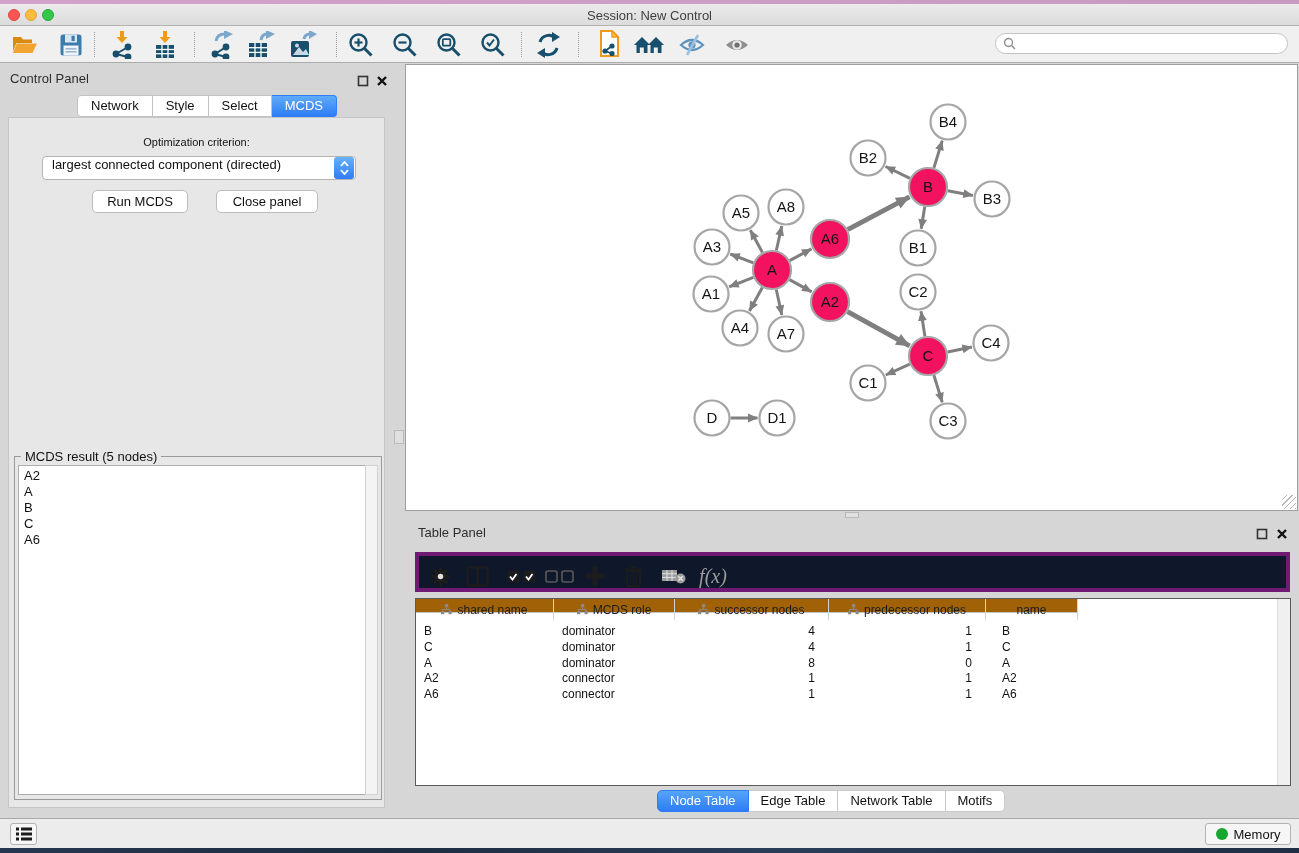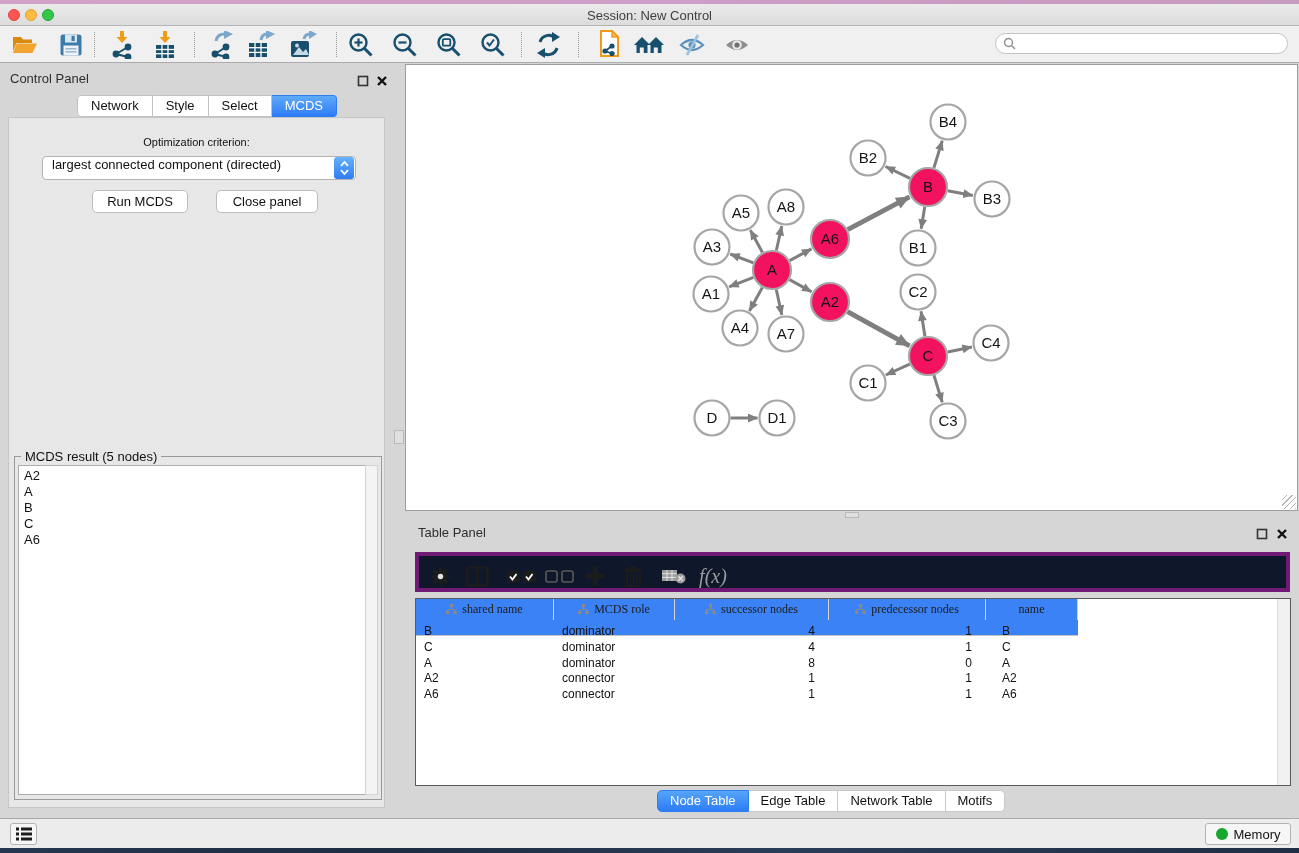--- a/index.html
+++ b/index.html
@@ -50,21 +50,21 @@
     background:repeating-linear-gradient(135deg,transparent 0 3px,#b5b5b5 3px 4px); }
   .divider-v { left:394px; top:430px; width:10px; height:14px; background:#e0e0e0; border:1px solid #b9b9b9; }
   .divider-h { left:845px; top:512px; width:14px; height:6px; background:#e0e0e0; border:1px solid #b9b9b9; }
 
   
   .tp-title { left:418px; top:525px; font-size:13px; color:#2e2e2e; }
   .tp-toolbar { left:415px; top:552px; width:875px; height:40px; background:#0f172a; border:4px solid #701a75;text-align:center; }
   .tp-ico { position:absolute; top:0; height:40px; display:flex; align-items:center; justify-content:center; }
   .fx { font-family:"Liberation Serif", serif; font-style:italic; font-size:20px; color:#9c9c9c; }
   .dtable { left:415px; top:598px; width:876px; height:188px; background:#fff; border:1px solid #5a5a5a; }
-  .thead { position:absolute; left:0; top:0; height:37px; background:#3b82f6; border-bottom:1px solid #c4c4c4; display:flex;font-family:Liberation Serif, serif; }
+  .thead { position:absolute; left:0; top:0; height:14px; background:#a16207; border-bottom:1px solid #c4c4c4; display:flex; }
   .th { height:21px; border-right:1px solid #d2d2d2; display:flex; align-items:center; justify-content:center; gap:5px; font-size:12px; color:#1c1c1c; }
   .trow { position:absolute; display:flex; height:16px; font-size:12px; color:#111; }
   .td { height:16px; line-height:16px; white-space:nowrap; overflow:hidden; }
   .t-scroll { position:absolute; right:0; top:0; width:13px; height:186px; background:#f0f0f0; border-left:1px solid #dcdcdc; }
   .tp-tabs { left:657px; top:790px; display:inline-flex; }
   .seg2 { height:22px; line-height:20px; padding:0 12px; background:#fff; border:1px solid #c9c9c9; border-left:none; font-size:13px; color:#111; }
   .seg2:first-child { border-left:1px solid #c9c9c9; border-radius:5px 0 0 5px; }
   .seg2:last-child { border-radius:0 5px 5px 0;text-align:center; }
   .seg2.active { background:linear-gradient(#55a5f8,#2e7cf6); border-color:#2e7cf6; color:#fff; }
 

